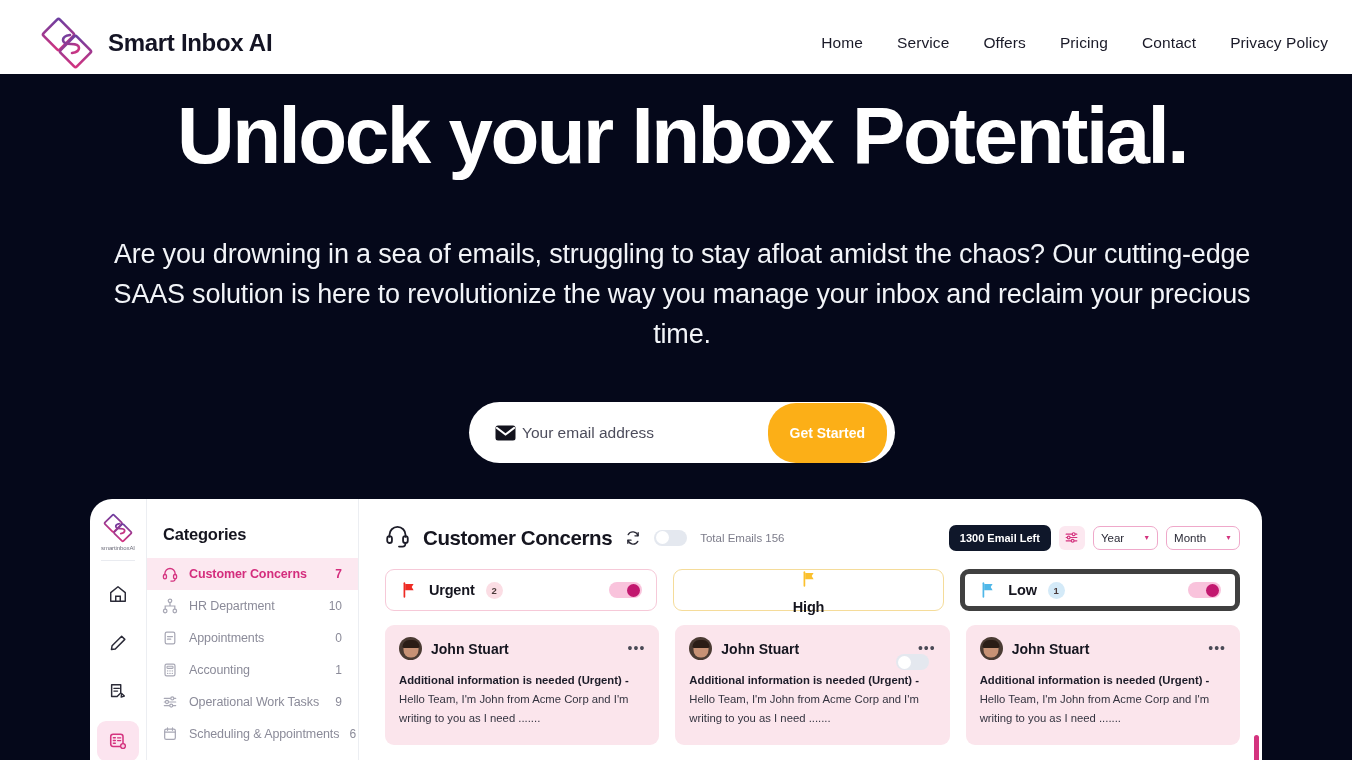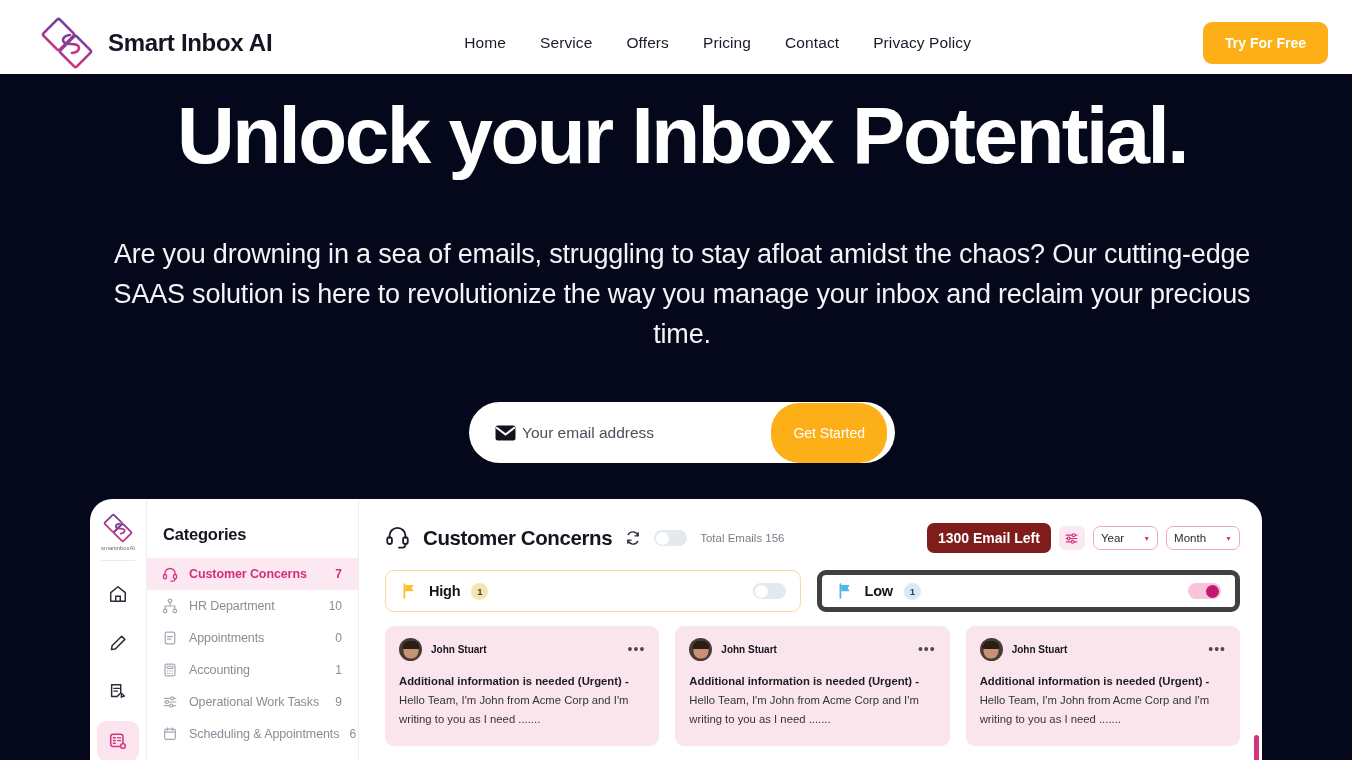--- a/index.html
+++ b/index.html
@@ -48,21 +48,21 @@
     display:flex; align-items:center; padding:0 8px 0 26px; gap:6px;
   }
   .mail-ic{ flex:none; }
   .signup input{
     flex:1; border:none; outline:none; font-size:15.5px; color:#2a2a34;
     font-family:inherit; background:transparent; min-width:0;
   }
   .signup input::placeholder{ color:#4d4d5c; }
   .get-started{
     background:#FCAF17; color:#ffffff; border:none; border-radius:28px;
-    height:60px; padding:0 22px; font-size:14px; font-weight:400;
+    height:60px; padding:0 22px; font-size:14px; font-weight:700;
     cursor:pointer; font-family:inherit; white-space:nowrap;
   }
 
   
   .dash-wrap{ display:flex; justify-content:center; margin-top:36px; }
   .dash{
     width:1172px; height:300px; background:#ffffff; border-radius:22px;
     display:flex; overflow:hidden; position:relative;
   }
 
@@ -106,42 +106,42 @@
   }
   .tgl .knob{
     position:absolute; width:13px; height:13px; border-radius:50%;
     background:#ffffff; top:1.5px; left:2px;
   }
   .tgl.on{ background:#F9C3DC; }
   .tgl.on .knob{ left:auto; right:2px; background:#C2186F; }
   .total{ font-size:11.5px; color:#7c7c8a; white-space:nowrap; }
   .head-right{ margin-left:auto; display:flex; align-items:center; gap:8px; }
   .pill-count{
-    background:#7f1d1d; color:#ffffff; font-size:14px; font-weight:700;
+    background:#0f172a; color:#ffffff; font-size:11px; font-weight:700;
     border-radius:7px; padding:7px 11px; white-space:nowrap;
   }
   .filter-ic{
     width:26px; height:24px; background:#FCE8F0; border-radius:6px;
     display:flex; align-items:center; justify-content:center; cursor:pointer; flex:none;
   }
   .sel{
     border:1px solid #EFA8CA; border-radius:7px; height:24px; padding:0 7px;
     display:flex; align-items:center; gap:19px; font-size:11.5px; color:#2a2a36;
     cursor:pointer; background:#fff; white-space:nowrap;
   }
   .sel .chev{ color:#D4337F; font-size:7px; }
 
   
   .prio-row{ display:flex; gap:16px; margin-top:17px; }
   .prio{
     flex:1; height:42px; border-radius:9px; display:flex; align-items:center;
     padding:0 14px; gap:11px; background:#fff; min-width:0;
   }
   .prio.urgent{ border:1px solid #F6C9D8; }
-  .prio.high{ border:1px solid #F5DC9A; }
+  .prio.high{ border:1px solid #F5DC9A;flex-direction:column; }
   .prio.low{ border:5px solid #404040; }
   .flag{ flex:none; }
   .prio-name{ font-size:14.5px; font-weight:700; color:#15151f; letter-spacing:-0.2px;}
   .badge{
     width:17px; height:17px; border-radius:50%; display:flex; align-items:center;
     justify-content:center; font-size:9.5px; font-weight:700; color:#4a3a3a; flex:none;
   }
   .badge.u{ background:#FBDDE4; }
   .badge.h{ background:#F7E3AE; }
   .badge.l{ background:#D4EAF8; }
@@ -159,21 +159,21 @@
     background:#4a3b33; position:relative;
   }
   .avatar .face{
     position:absolute; left:50%; top:52%; transform:translate(-50%,-50%);
     width:15px; height:17px; border-radius:46% 46% 44% 44%; background:#c79275;
   }
   .avatar .hair{
     position:absolute; left:50%; top:12%; transform:translateX(-50%);
     width:17px; height:8px; border-radius:9px 9px 2px 2px; background:#2a1d16;
   }
-  .mail-name{ font-size:10px; font-weight:700; color:#15151f; }
+  .mail-name{ font-size:14px; font-weight:700; color:#15151f; }
   .dots{ margin-left:auto; color:#4a4a56; font-size:14px; letter-spacing:1px; cursor:pointer; line-height:0.6;}
   .mail-body{ margin-top:11px; font-size:11.3px; line-height:19px; color:#33333f; }
   .mail-body b{ font-weight:700; color:#1c1c28; }
 
   
   .scroll-track{
     position:absolute; right:3px; top:236px; width:5px; height:64px;
     background:transparent;
   }
   .scroll-thumb{
@@ -201,23 +201,20 @@
 
   <nav class="nav-links">
     <a class="nav-link" href="#">Home</a>
     <a class="nav-link" href="#">Service</a>
     <a class="nav-link" href="#">Offers</a>
     <a class="nav-link" href="#">Pricing</a>
     <a class="nav-link" href="#">Contact</a>
     <a class="nav-link" href="#">Privacy Policy</a>
   </nav>
 
-  <div class="cta-wrap">
-    <button class="cta-btn">Try For Free</button>
-  </div>
 </div>
 
 <section class="hero">
   <h1>Unlock your Inbox Potential.</h1>
   <p>Are you drowning in a sea of emails, struggling to stay afloat amidst the chaos? Our cutting-edge SAAS solution is here to revolutionize the way you manage your inbox and reclaim your precious time.</p>
 
   <div class="signup-row">
     <form class="signup">
       <svg class="mail-ic" width="21" height="16" viewBox="0 0 21 16">
         <rect x="0.5" y="0.5" width="20" height="15" rx="2.5" fill="#13131d"></rect>
@@ -400,20 +397,31 @@
         </span>
         <span class="sel">
           <span>Month</span>
           <span class="chev">▼</span>
         </span>
       </div>
     </div>
 
     <div class="prio-row">
 
+      <div class="prio urgent">
+        <svg class="flag" width="18" height="18" viewBox="0 0 18 18">
+          <path d="M4.4 2.2 v13.6" stroke="#EE2B24" stroke-width="1.7" stroke-linecap="round"></path>
+          <path d="M5.2 3 h8.4 l-1.9 3.1 l1.9 3.1 H5.2 Z" fill="#EE2B24"></path>
+        </svg>
+        <span class="prio-name">Urgent</span>
+        <span class="badge u">2</span>
+        <span class="tgl on">
+          <span class="knob"></span>
+        </span>
+      </div>
 
       <div class="prio high">
         <svg class="flag" width="18" height="18" viewBox="0 0 18 18">
           <path d="M4.4 2.2 v13.6" stroke="#FBC02D" stroke-width="1.7" stroke-linecap="round"></path>
           <path d="M5.2 3 h8.4 l-1.9 3.1 l1.9 3.1 H5.2 Z" fill="#FBC02D"></path>
         </svg>
         <span class="prio-name">High</span>
         <span class="badge h">1</span>
         <span class="tgl">
           <span class="knob"></span>

